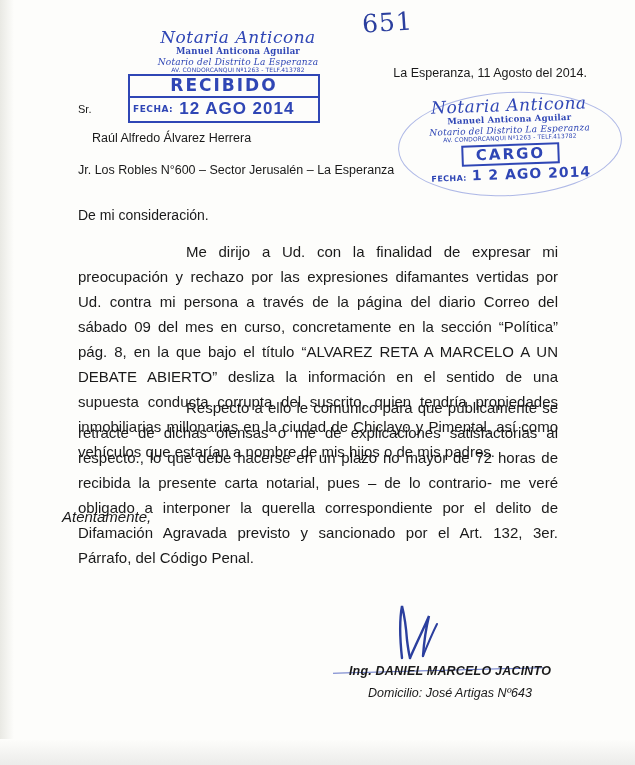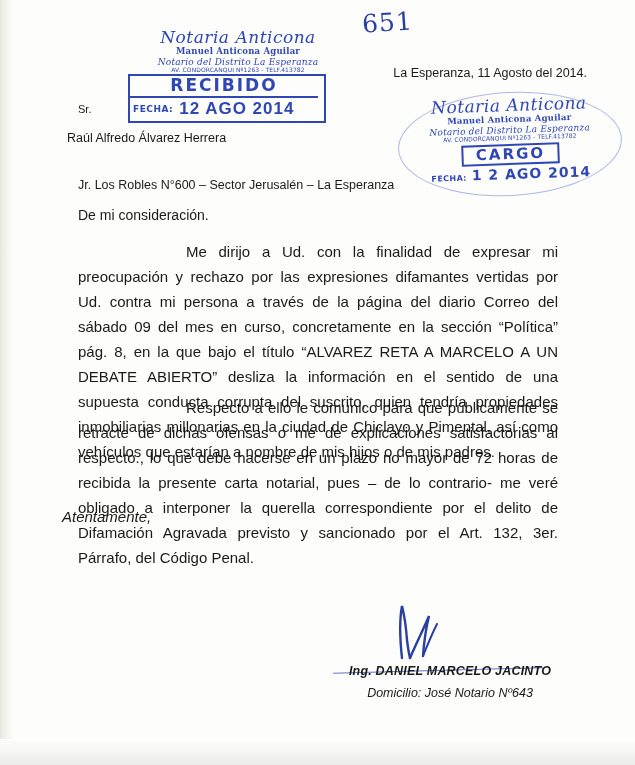--- a/index.html
+++ b/index.html
@@ -77,21 +77,21 @@
     font-family: "DejaVu Sans", sans-serif;
     font-size: 6px;
     letter-spacing: 0.1px;
   }
   .recibido-box {
     position: absolute;
     left: 128px; top: 74px;
     width: 188px;
     border: 2px solid #2f46b5;
     color: #2f46b5;
-    padding: 1px 6px 2px 0;
+    padding: 1px 0 2px 0;
     background: transparent;
   }
   .recibido-word {
     font-family: "DejaVu Sans", sans-serif;
     font-weight: bold;
     font-size: 17px;
     letter-spacing: 2px;
     text-align: center;
     line-height: 1.05;
   }
@@ -167,28 +167,27 @@
     right: 48px; top: 66px;
     font-size: 12.5px;
   }
   .sr-line {
     position: absolute;
     left: 78px; top: 103px;
     font-size: 11px;
   }
   .addressee {
     position: absolute;
-    left: 67px; top: 131px;
+    left: 92px; top: 131px;
     font-size: 12.5px;
   }
   .address {
     position: absolute;
     left: 78px; top: 163px;
     font-size: 12.5px;
-    margin-top: 15px;
   }
   .salutation {
     position: absolute;
     left: 78px; top: 207px;
     font-size: 14px;
   }
   .para {
     position: absolute;
     left: 78px;
     width: 480px;
@@ -291,16 +290,16 @@
     <svg width="70" height="62" viewBox="0 0 70 62">
       <path d="M20 58 C18 40 17 22 20 6 C22 14 24 26 25 40 C26 48 27 54 28 58" stroke="#2b3f9e" stroke-width="2.4" fill="none" stroke-linecap="round"></path>
       <path d="M28 58 C34 44 41 30 47 16 C44 28 42 42 41 56" stroke="#2b3f9e" stroke-width="2.4" fill="none" stroke-linecap="round"></path>
       <path d="M41 56 C45 46 50 34 55 24" stroke="#2b3f9e" stroke-width="2" fill="none" stroke-linecap="round"></path>
     </svg>
   </div>
   <div class="signer-strike"></div>
 
   <div class="signer-block">
     <div class="signer-name">Ing. DANIEL MARCELO JACINTO</div>
-    <div>Domicilio: José Notario Nº643</div>
+    <div>Domicilio: José Artigas Nº643</div>
   </div>
 
 </div>
 
 </body></html>

